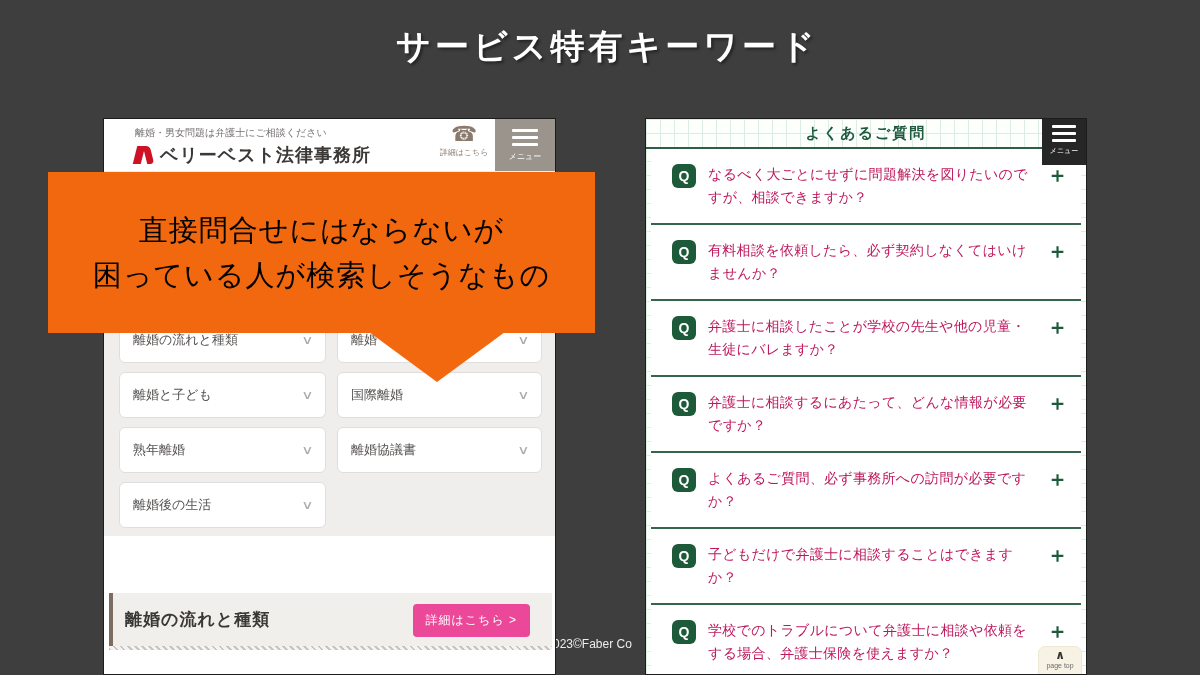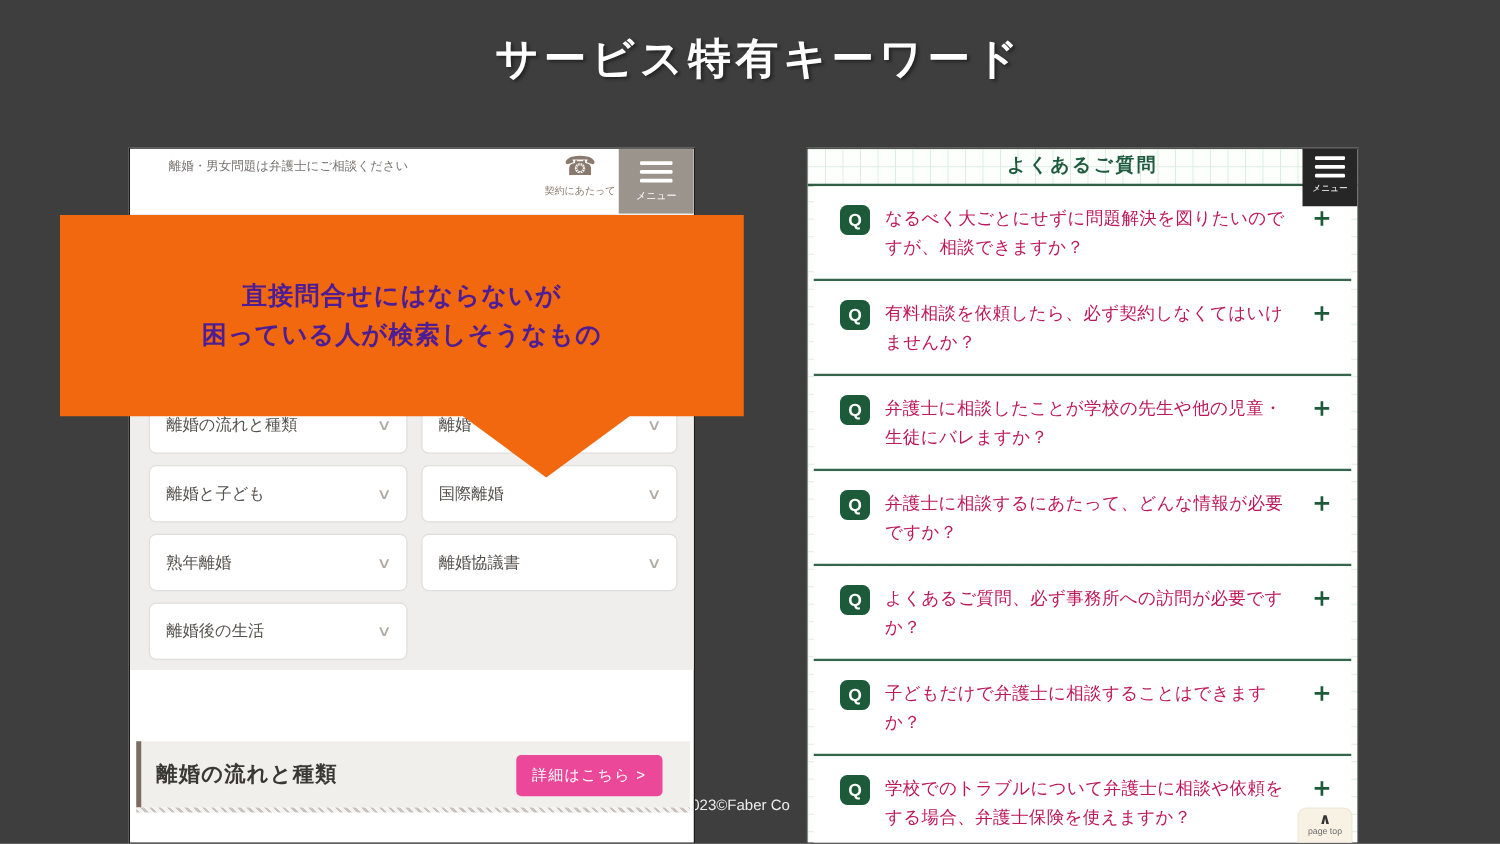--- a/index.html
+++ b/index.html
@@ -64,21 +64,21 @@
     position:absolute; left:5px; right:3px; top:527px; height:4px;
     background:repeating-linear-gradient(45deg,#c9c4c0 0 2px,#f5f3f1 2px 5px);
   }
 
   
   .callout {
     position:absolute; left:48px; top:172px; width:547px; height:161px;
     background:#f2680e; z-index:6;
     display:flex; flex-direction:column; align-items:center; justify-content:center;
   }
-  .callout p { color:#4c1d95; font-weight:bold; font-size:20px; line-height:1.55; letter-spacing:1px; white-space:nowrap; }
+  .callout p { color:#000000; font-weight:normal; font-size:29px; line-height:1.55; letter-spacing:1px; white-space:nowrap; }
   .callout-tri {
     position:absolute; left:321px; top:160px; width:0; height:0;
     border-left:68px solid transparent; border-right:68px solid transparent;
     border-top:50px solid #f2680e;
   }
 
   .copyright { position:absolute; left:553px; top:637px; color:#ededed; font-size:12px; z-index:2; white-space:nowrap; }
 
   
   .right-shot {
@@ -131,24 +131,31 @@
 <body>
 
 <div class="slide">
 
   <div class="slide-title">サービス特有キーワード</div>
 
   <div class="left-shot">
     <div class="ls-header">
       <div class="ls-header-left">
         <div class="ls-tagline">離婚・男女問題は弁護士にご相談ください</div>
+        <div class="ls-brandrow">
+          <span class="ls-logo">
+              <i class="l1"></i>
+              <i class="l2"></i>
+            </span>
+          <span class="ls-brand">ベリーベスト法律事務所</span>
+        </div>
       </div>
       <div class="ls-phone">
         <span class="ph-glyph">☎</span>
-        <span class="ph-label">契約にあたって</span>
+        <span class="ph-label">詳細はこちら</span>
       </div>
       <div class="ls-menu">
         <span class="bars">
             <b></b>
             <b></b>
             <b></b>
           </span>
         <span class="m-label">メニュー</span>
       </div>
     </div>

